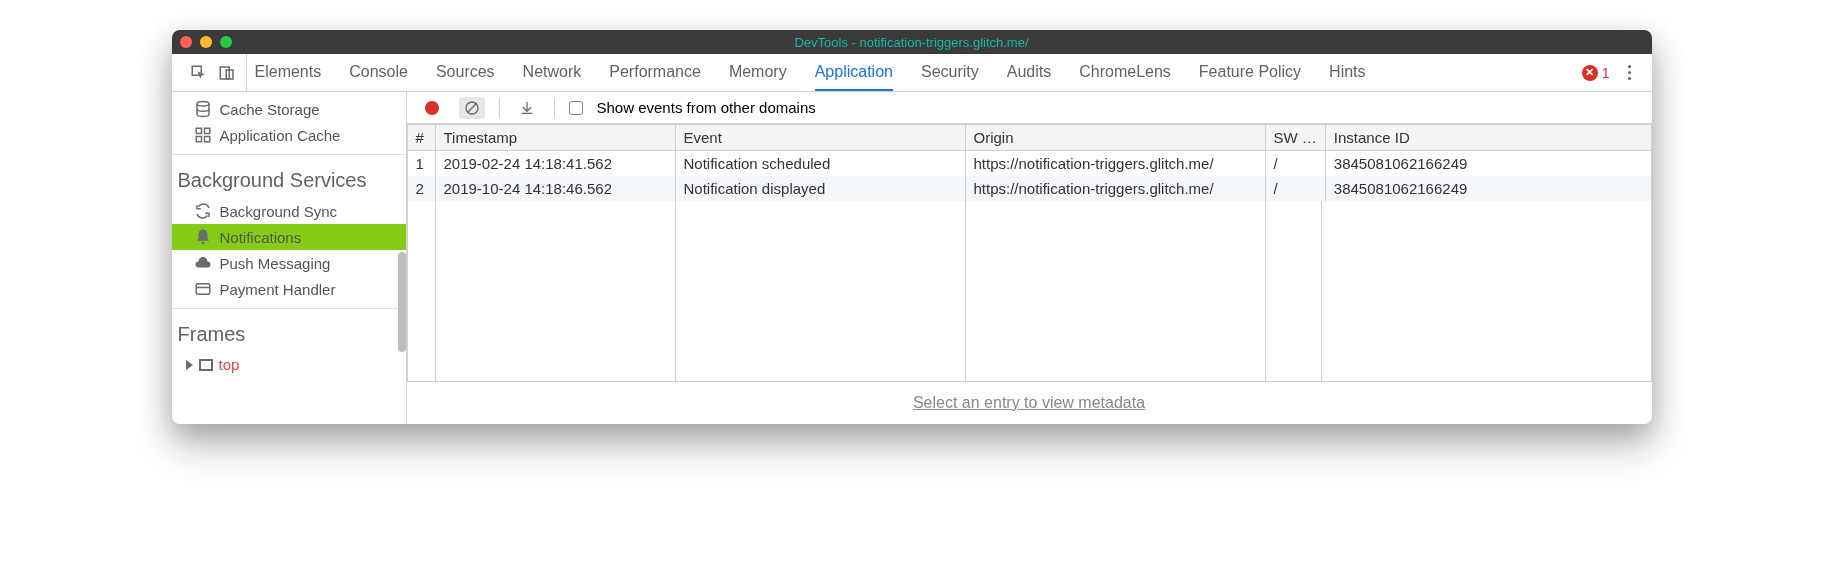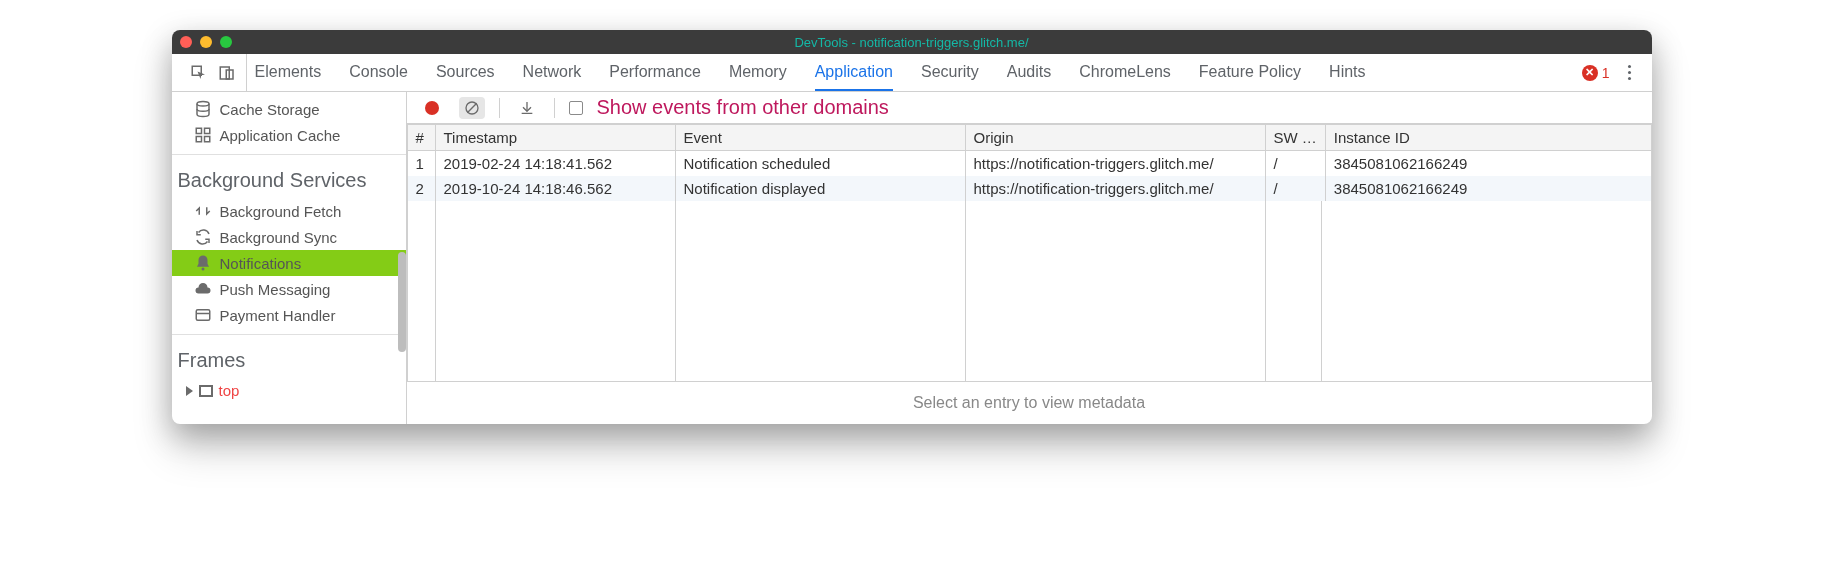--- a/index.html
+++ b/index.html
@@ -104,21 +104,21 @@
     align-items: center;
     gap: 14px;
     padding: 0 12px;
     border-bottom: 1px solid #d0d0d0;
   }
   .record-dot { width: 14px; height: 14px; background: #d93025; border-radius: 50%; }
   .toolbar-btn { width: 26px; height: 22px; display: flex; align-items: center; justify-content: center; border-radius: 4px; color: #6b6b6b; }
   .toolbar-btn.clear { background: #e6e6e6; }
   .toolbar-sep { width: 1px; height: 20px; background: #d0d0d0; }
   .checkbox { width: 14px; height: 14px; border: 1px solid #8a8a8a; border-radius: 2px; background: #fff; }
-  .toolbar-label { color: #be185d; font-size: 20px; text-align: right; }
+  .toolbar-label { color: #000000; font-size: 15px; text-align: right; }
   
   .table-wrap { flex: 1; display: flex; flex-direction: column; }
   table { border-collapse: collapse; width: 100%; }
   th {
     text-align: left;
     font-weight: 400;
     background: #f4f4f4;
     border: 1px solid #d0d0d0;
     padding: 4px 8px;
     font-size: 15px;
@@ -131,21 +131,21 @@
     border-left: 1px solid #d0d0d0;
     border-right: 1px solid #d0d0d0;
     padding: 4px 8px;
     font-size: 15px;
     color: #333;
     white-space: nowrap;
   }
   tbody tr:nth-child(even) { background: #f3f7fb; }
   .table-body-fill { flex: 1; border: 1px solid #d0d0d0; border-top: none; position: relative; }
   .table-body-fill .col-line { position: absolute; top: 0; bottom: 0; width: 1px; background: #d0d0d0; }
-  .footer-hint { text-align: center; color: #888; font-size: 16px; padding: 12px 16px; }
+  .footer-hint { text-align: center; color: #888; font-size: 16px; padding: 12px 16px; text-decoration: underline; }
   svg { display: block; }
 </style>
 </head>
 <body>
 
 <div class="window">
 
   <div class="titlebar">
     <div class="traffic">
       <div class="dot red"></div>
@@ -218,29 +218,20 @@
                 <rect x="3" y="14" width="7" height="7"></rect>
                 <rect x="14" y="14" width="7" height="7"></rect>
               </svg>
             </span>
             <span>Application Cache</span>
           </div>
         </div>
       <div class="sidebar-divider"></div>
       <div class="sidebar-section-label">Background Services</div>
       <div id="bg-list">
-          <div class="sidebar-item">
-            <span class="icon">
-              <svg width="18" height="18" viewBox="0 0 24 24" fill="none" stroke="#6b6b6b" stroke-width="2">
-                <path d="M7 17 L7 8 L3 12"></path>
-                <path d="M17 7 L17 16 L21 12"></path>
-              </svg>
-            </span>
-            <span>Background Fetch</span>
-          </div>
           <div class="sidebar-item">
             <span class="icon">
               <svg width="18" height="18" viewBox="0 0 24 24" fill="none" stroke="#6b6b6b" stroke-width="2">
                 <path d="M20 8 A8 8 0 0 0 6 6"></path>
                 <path d="M4 16 A8 8 0 0 0 18 18"></path>
                 <path d="M4 4 V9 H9"></path>
                 <path d="M20 20 V15 H15"></path>
               </svg>
             </span>
             <span>Background Sync</span>

